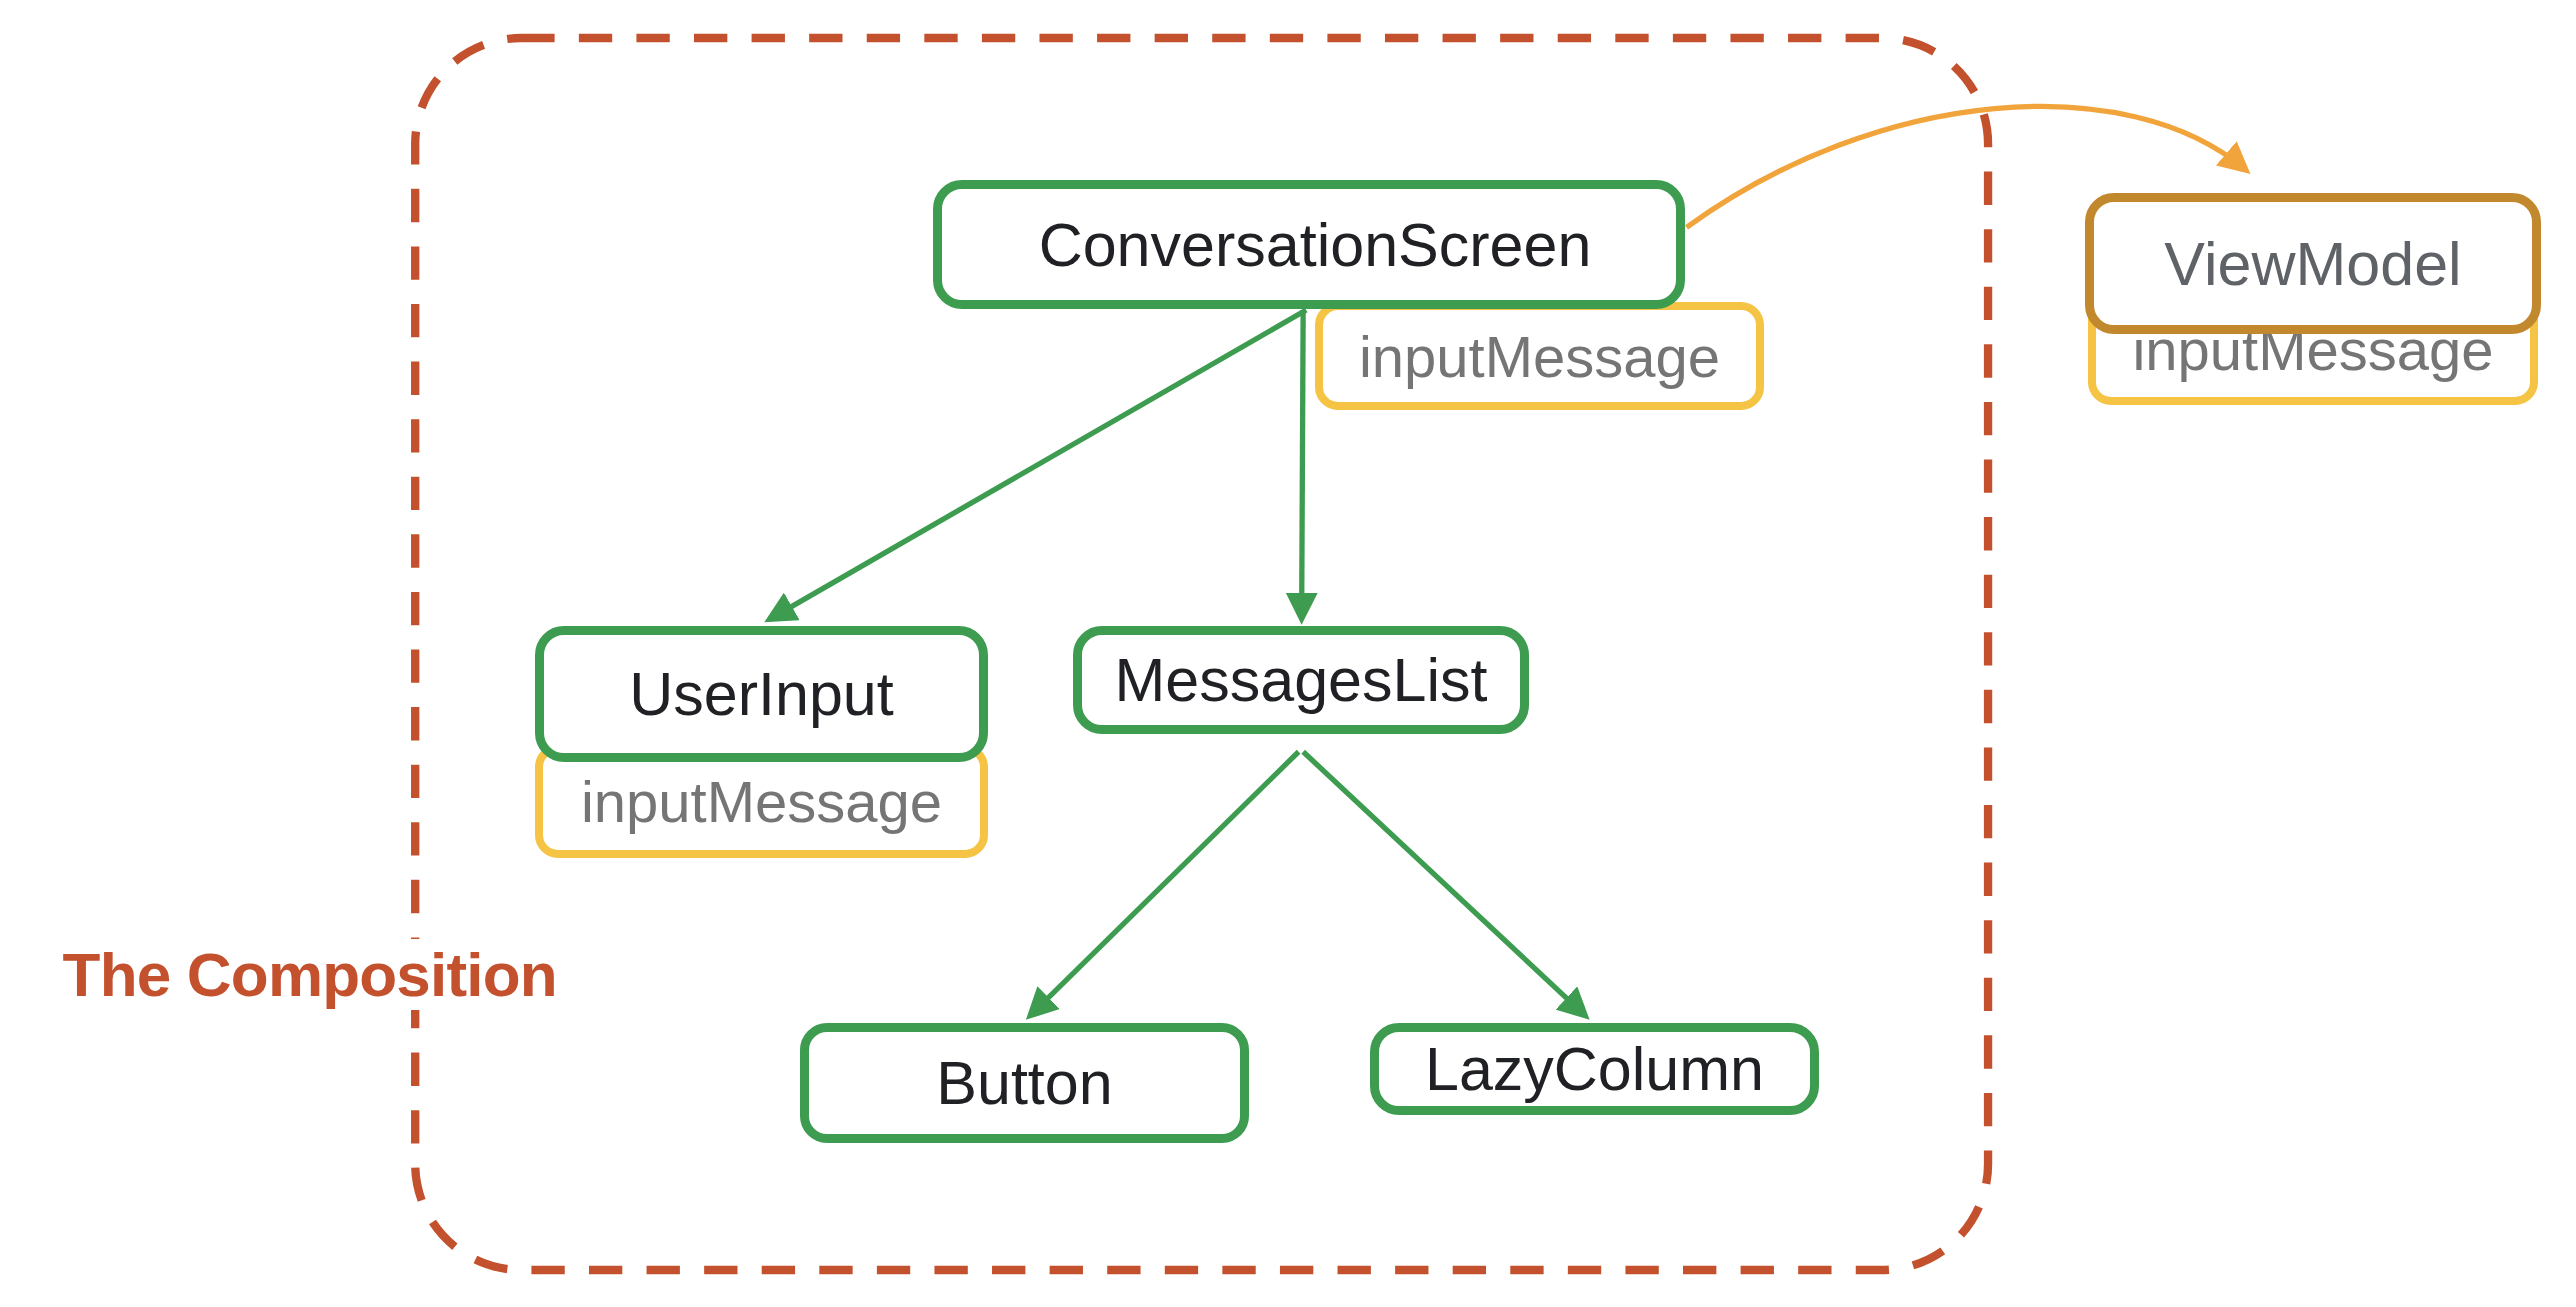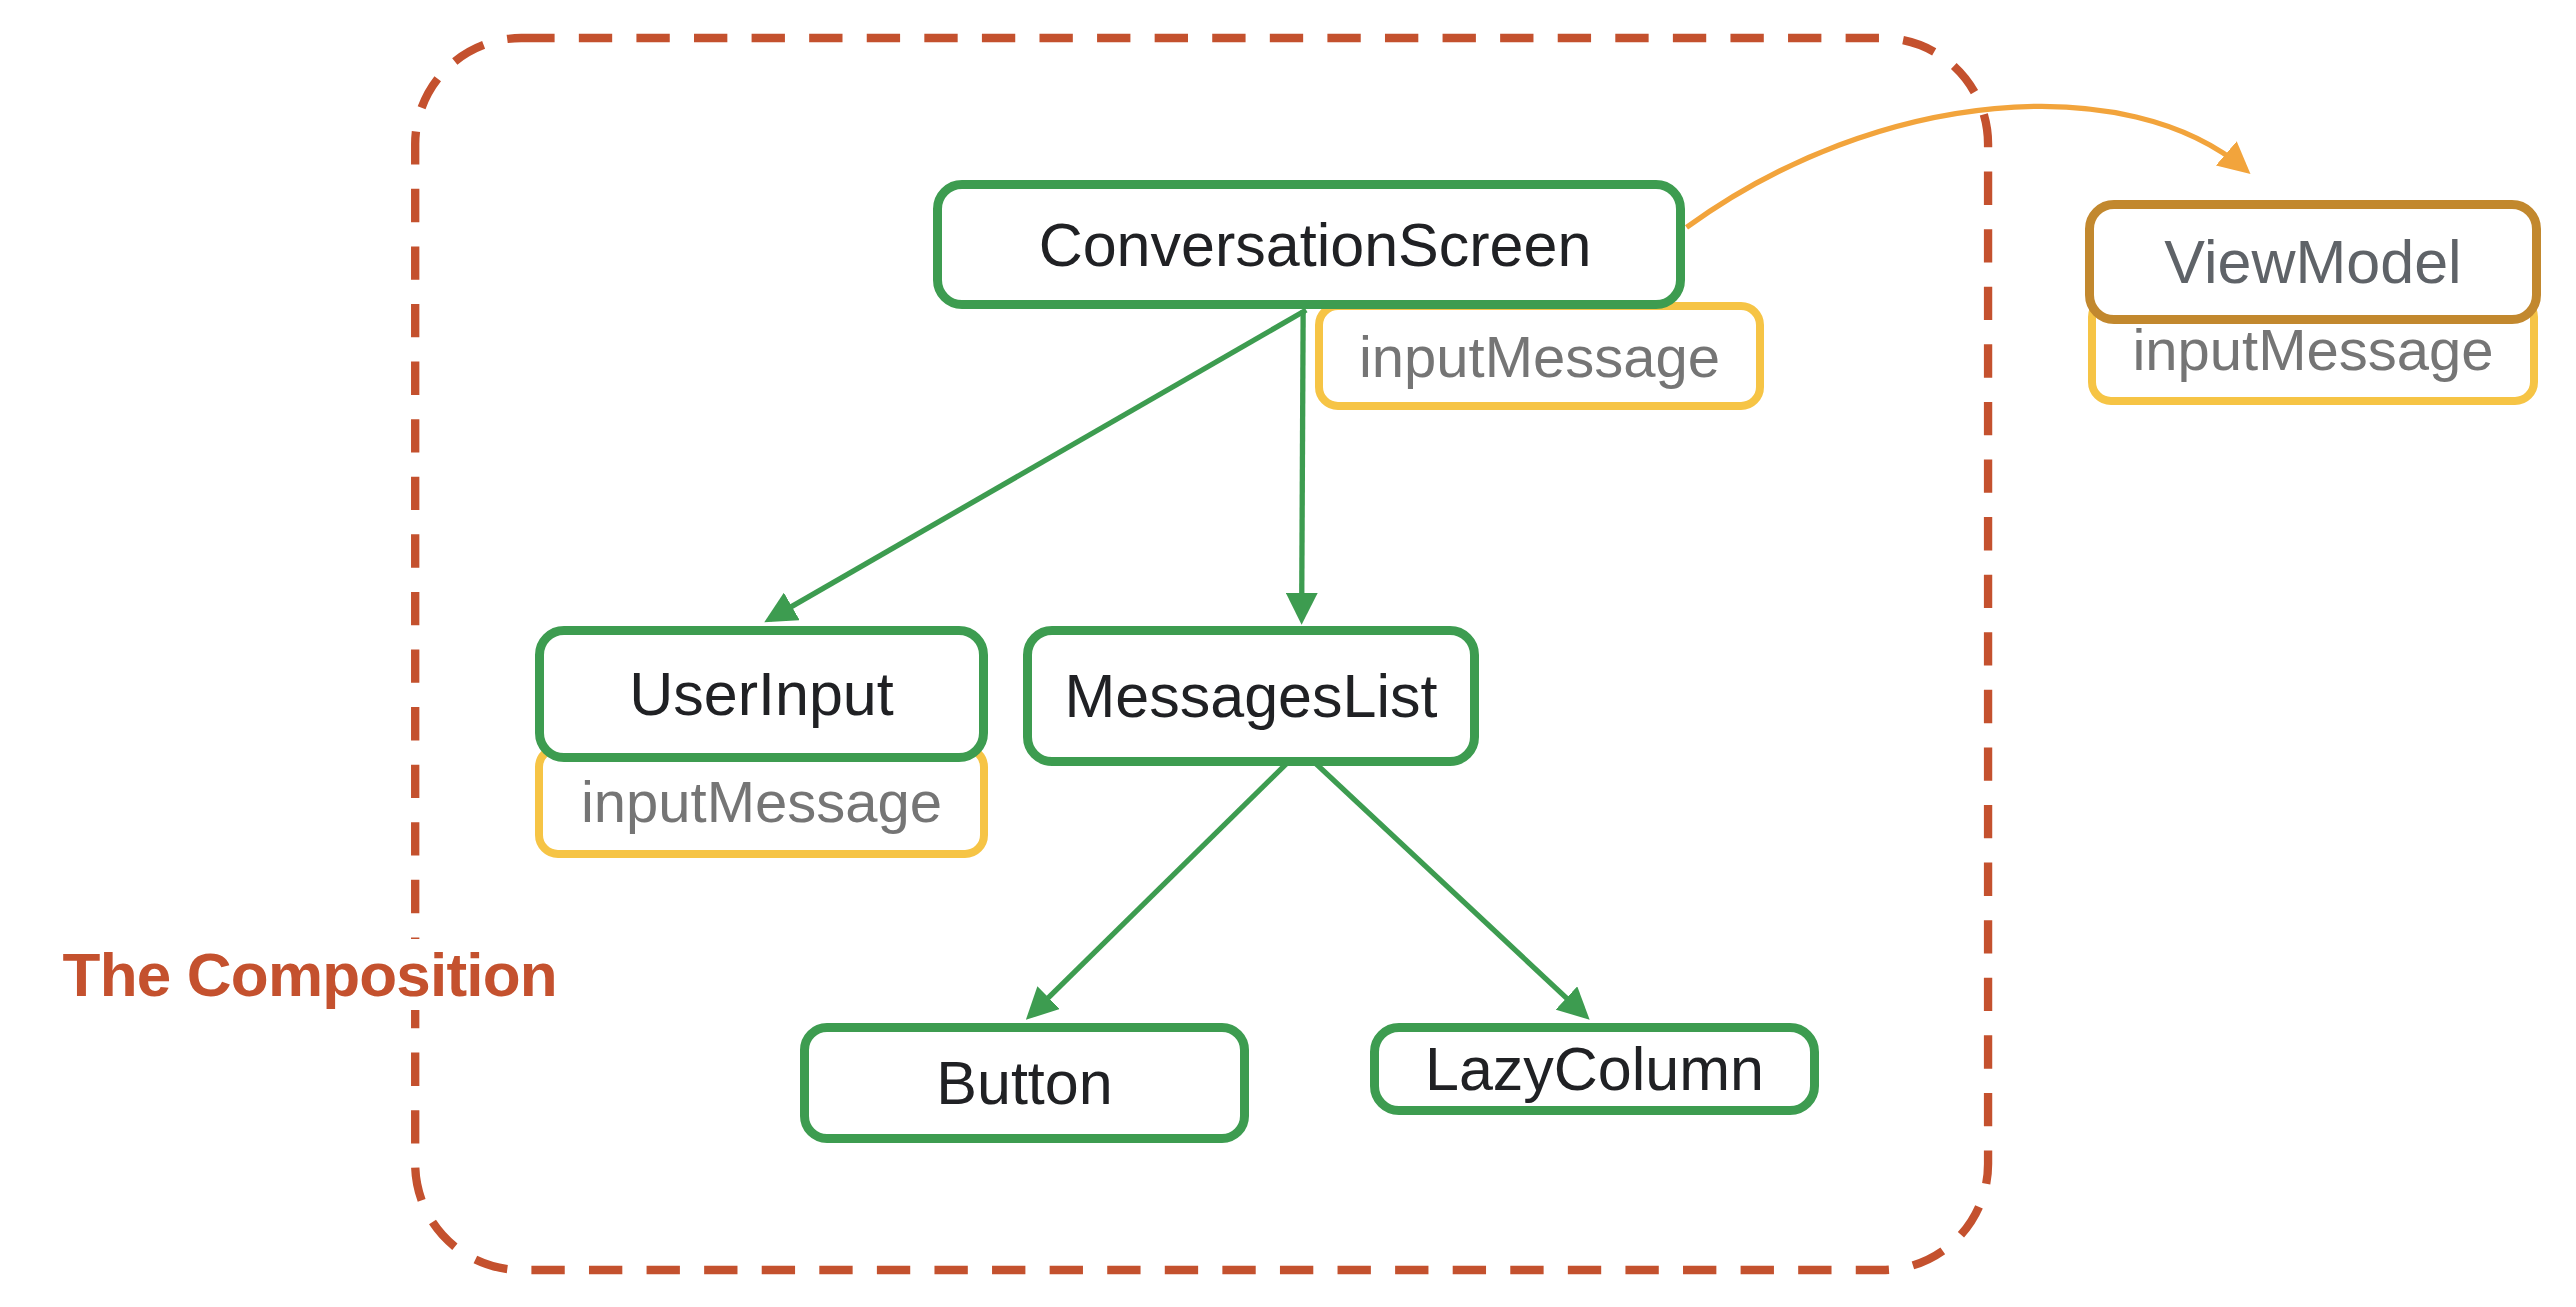--- a/index.html
+++ b/index.html
@@ -120,33 +120,33 @@
   </div>
 
   <div class="node" style="left:535px; top:626px; width:453px; height:136px;">
     <span>UserInput</span>
   </div>
 
   <div class="state" style="left:535px; top:744px; width:453px; height:114px;">
     <span>inputMessage</span>
   </div>
 
-  <div class="node" style="left:1023px; top:626px; width:456px; height:140px;">
+  <div class="node" style="left:1073px; top:626px; width:456px; height:108px;">
     <span>MessagesList</span>
   </div>
 
   <div class="node" style="left:800px; top:1023px; width:449px; height:120px;border-radius:27px;">
     <span>Button</span>
   </div>
 
   <div class="node" style="left:1370px; top:1023px; width:449px; height:92px;">
     <span>LazyColumn</span>
   </div>
 
-  <div class="node vm" style="left:2085px; top:200px; width:456px; height:124px;">
+  <div class="node vm" style="left:2085px; top:193px; width:456px; height:141px;">
     <span>ViewModel</span>
   </div>
 
   <div class="state" style="left:2088px; top:294px; width:450px; height:111px;">
     <span>inputMessage</span>
   </div>
 
 </div>
 
 

